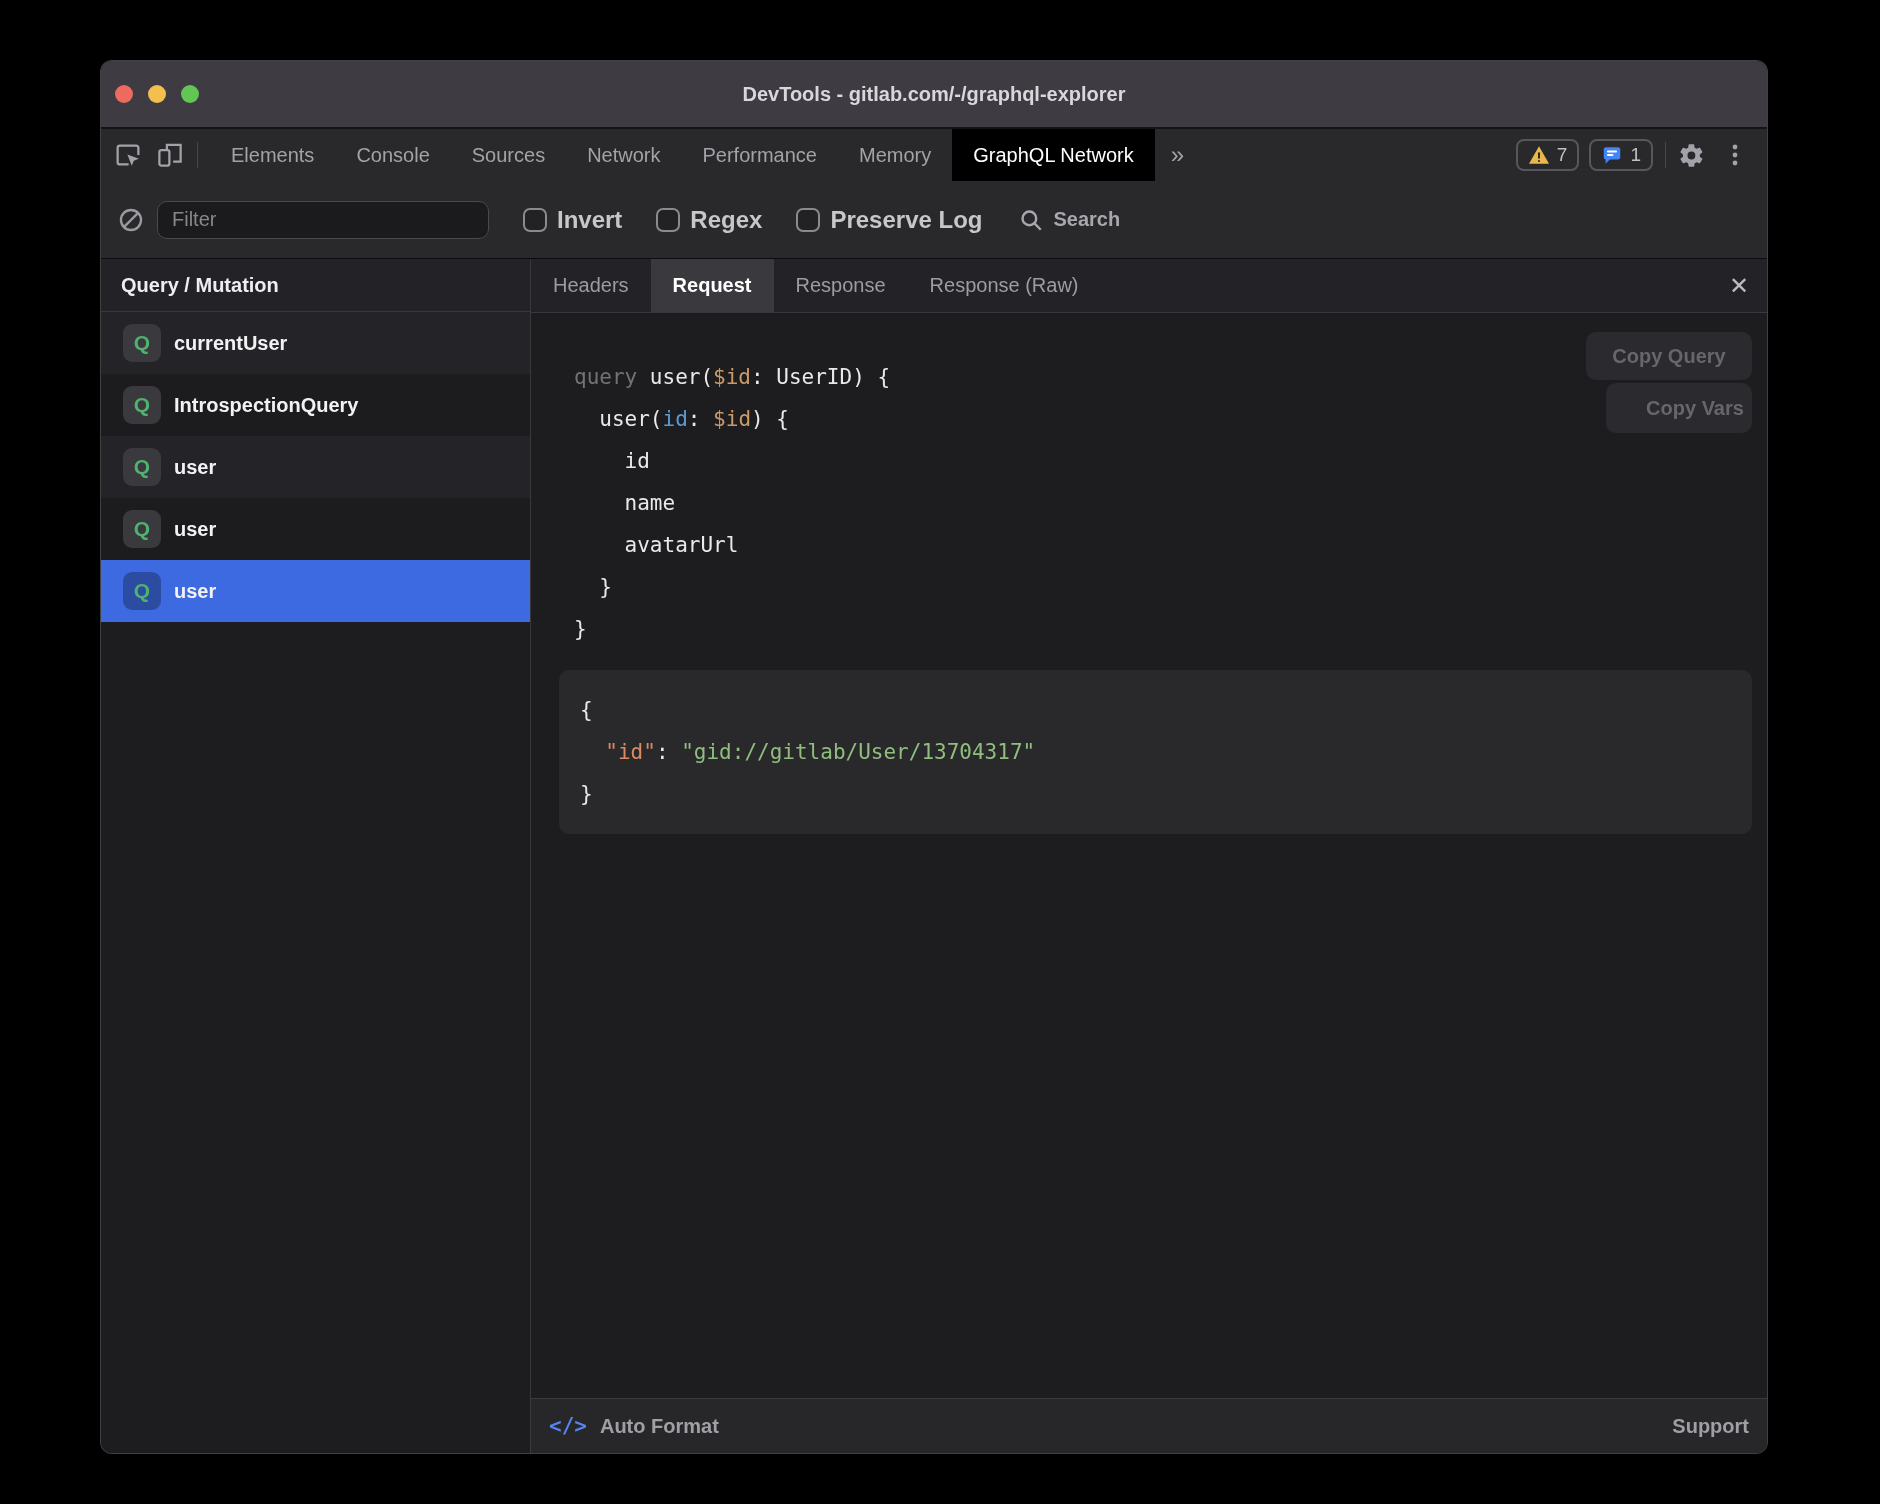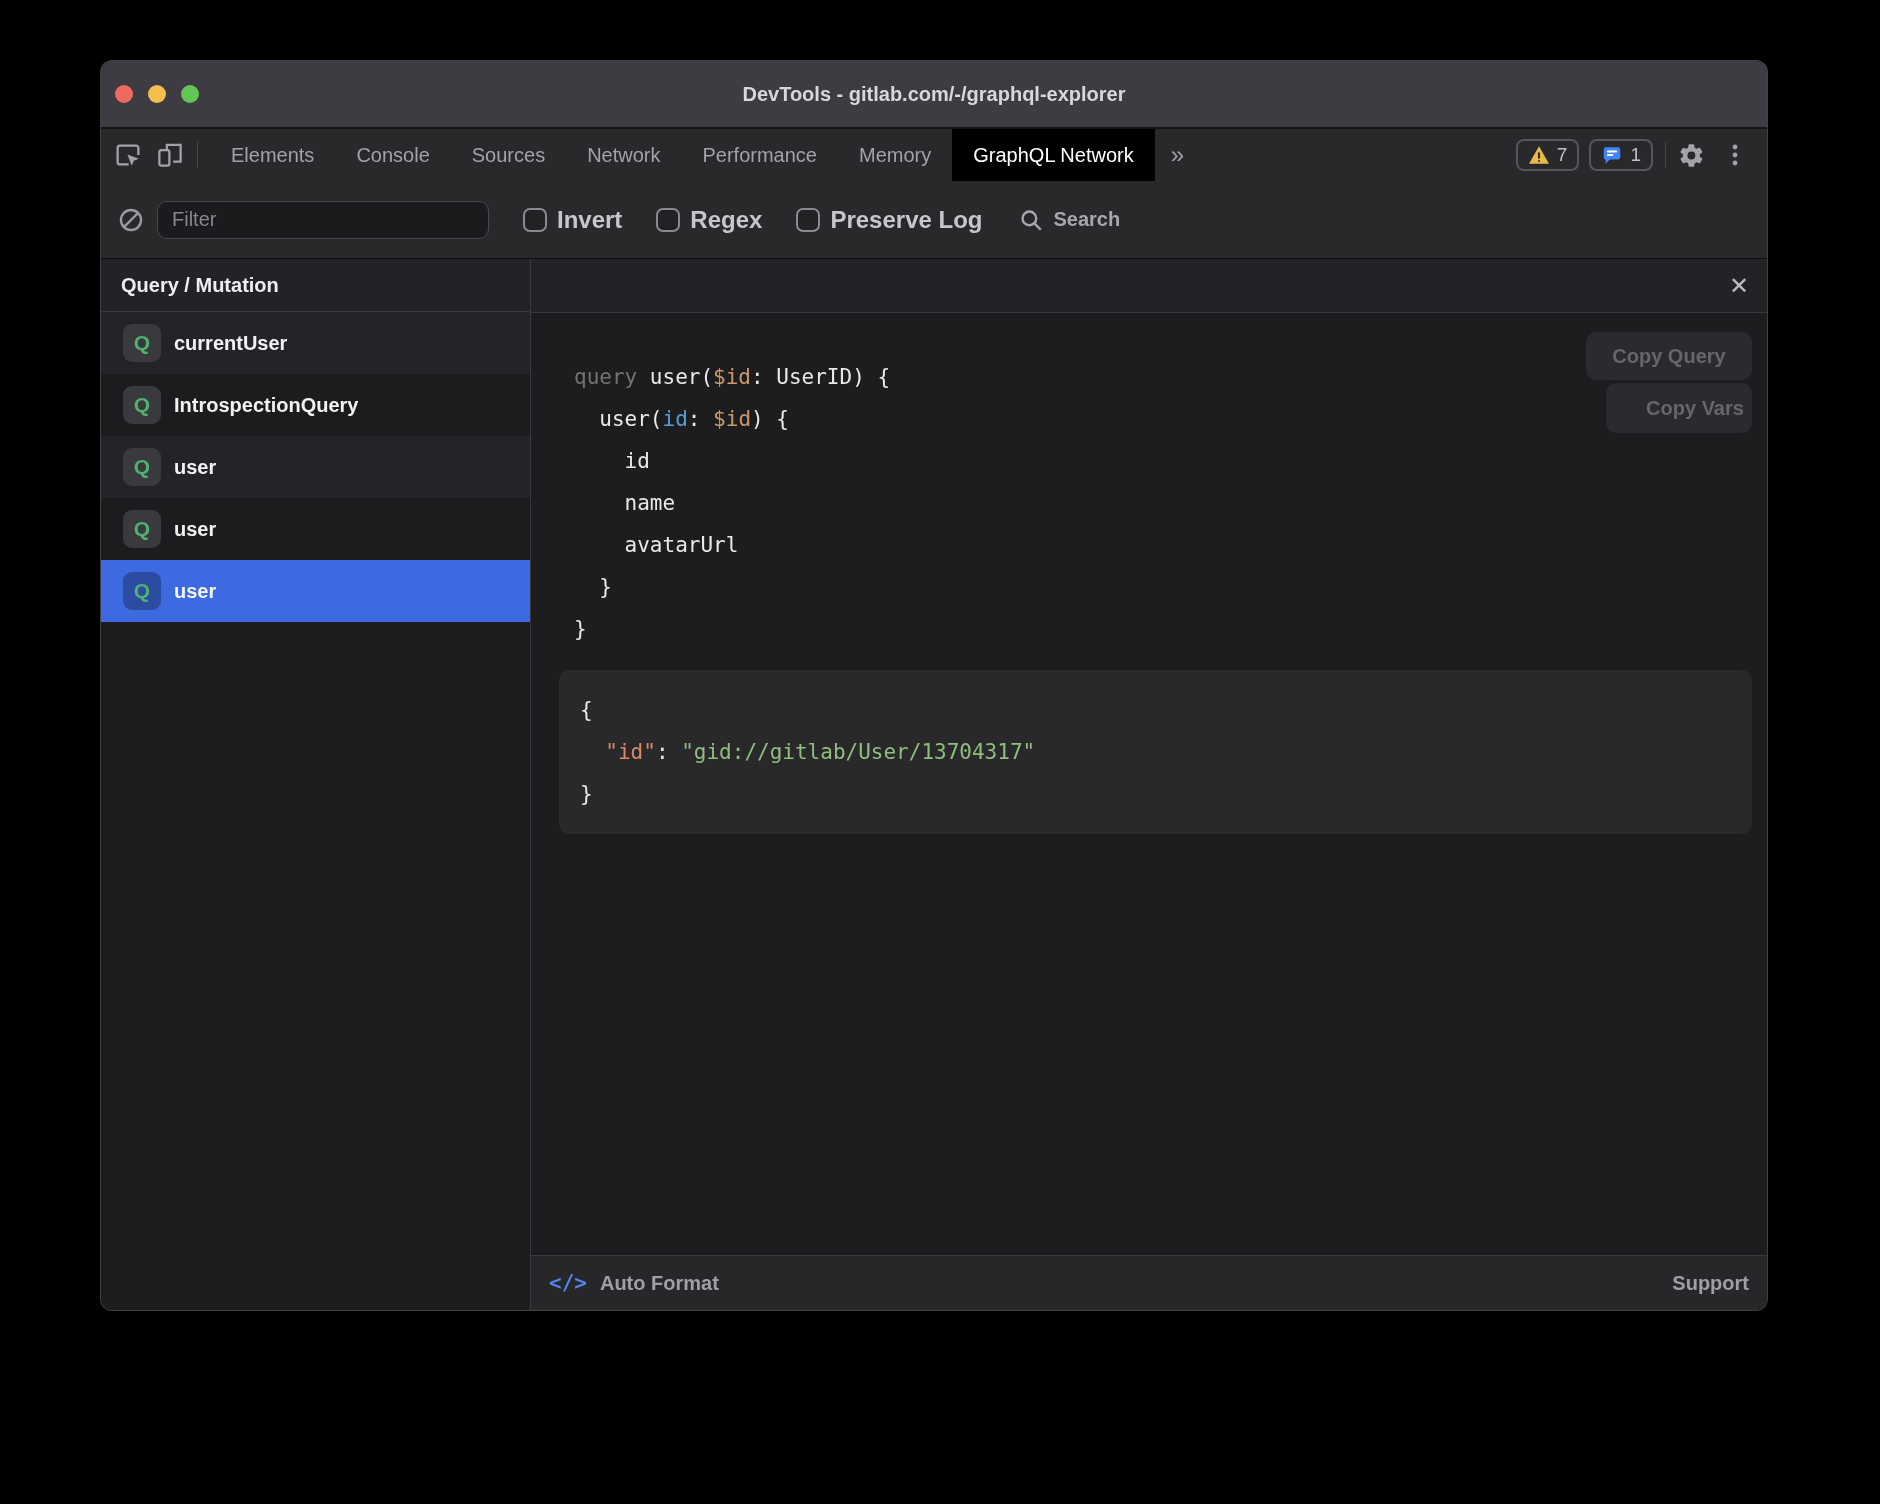--- a/index.html
+++ b/index.html
@@ -1,19 +1,19 @@
 <!DOCTYPE html>
 <html><head>
 <meta charset="utf-8">
 <style>
   * { margin:0; padding:0; box-sizing:border-box; }
   html,body { width:1880px; height:1504px; background:#000; font-family:"Liberation Sans", sans-serif; }
 
   .window {
-    position:absolute; left:100px; top:60px; width:1668px; height:1251px;
+    position:absolute; left:100px; top:60px; width:1668px; height:1394px;
     background:#1d1d1f; border-radius:12px; overflow:hidden;
     border:1px solid rgba(255,255,255,0.16);
     display:flex; flex-direction:column;
   }
 
   
   .titlebar { height:66px; background:#3e3b42; position:relative; display:flex; align-items:center; flex:none; }
   .traffic { display:flex; gap:15px; padding-left:14px; }
   .tl { width:18px; height:18px; border-radius:50%; display:inline-block; }
   .tl.red{ background:#ed6a5f; } .tl.yellow{ background:#f5bf4f; } .tl.green{ background:#62c554; }
@@ -225,20 +225,26 @@
           </div>
           <div class="side-row sel">
             <span class="q-badge">Q</span>
             <span class="side-label">user</span>
           </div>
         </div>
     </div>
 
     <div class="detail">
       <div class="detail-tabs-row">
+        <div class="detail-tabs" style="display:flex;align-items:stretch;">
+            <div class="d-tab">Headers</div>
+            <div class="d-tab sel">Request</div>
+            <div class="d-tab">Response</div>
+            <div class="d-tab">Response (Raw)</div>
+          </div>
         <div class="close-btn">✕</div>
       </div>
 
       <div class="detail-body">
         <div class="code-block">
             <div class="code-line"><span class="tok-kw">query</span><span class="tok-pl"> user(</span><span class="tok-var">$id</span><span class="tok-pl">: UserID) {</span></div>
             <div class="code-line"><span class="tok-pl">  user(</span><span class="tok-arg">id</span><span class="tok-pl">: </span><span class="tok-var">$id</span><span class="tok-pl">) {</span></div>
             <div class="code-line"><span class="tok-pl">    id</span></div>
             <div class="code-line"><span class="tok-pl">    name</span></div>
             <div class="code-line"><span class="tok-pl">    avatarUrl</span></div>

